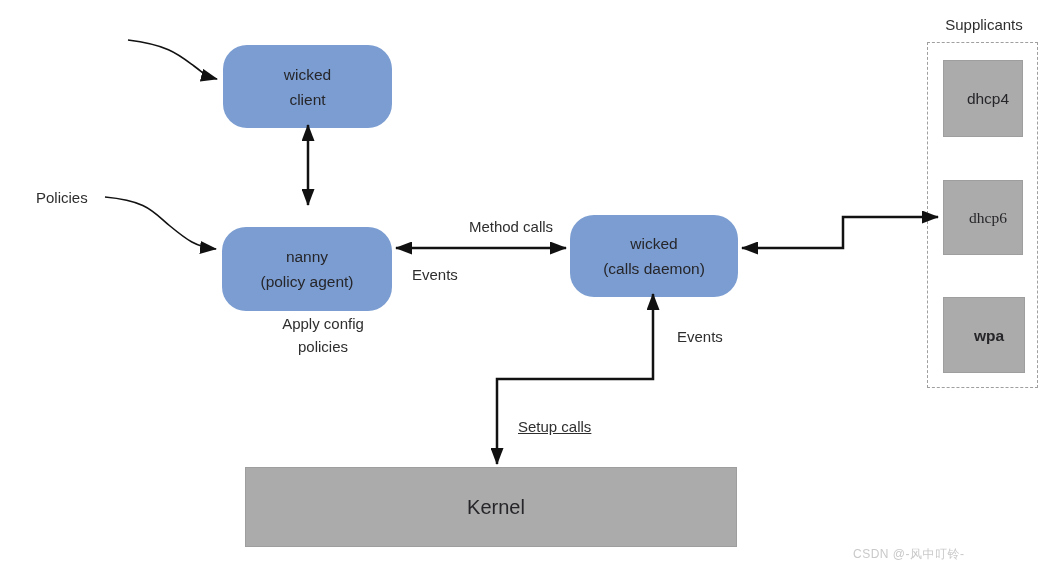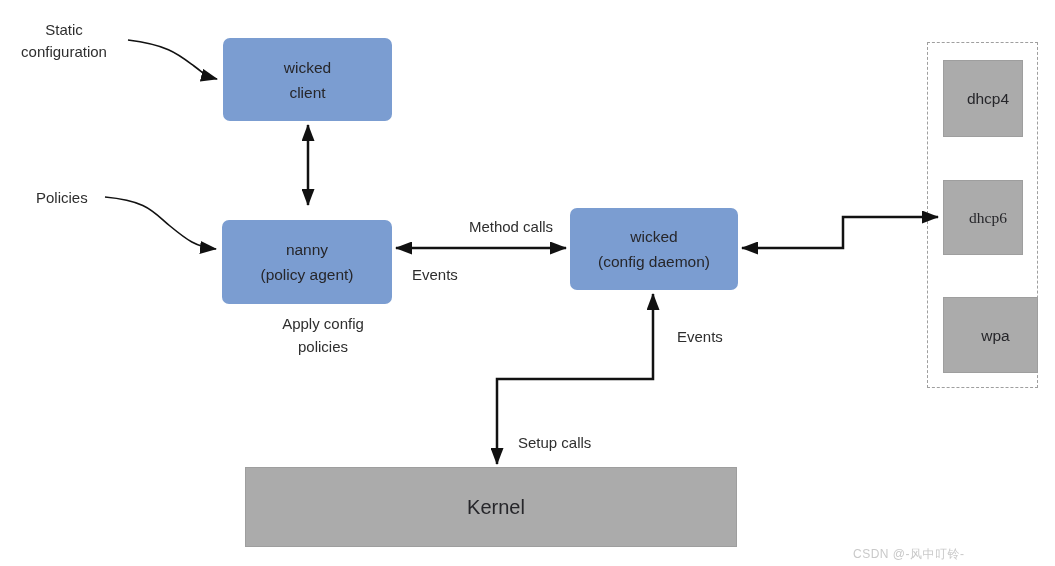--- a/index.html
+++ b/index.html
@@ -26,34 +26,35 @@
     display:flex;flex-direction:column;
     align-items:center;justify-content:center;
     text-align:center;
     color:var(--node-text);
     font-size:15.5px;
     line-height:25px;
     z-index:1;
   }
   .node.blue{
     background:var(--accent-blue);
-    border-radius:7px;
+    border-radius:24px;
+    margin-top:7px;
   }
   .node.gray{
     background:var(--node-gray);
     border:1px solid rgba(0,0,0,0.07);
     padding-left:10px;
   }
   .wicked-client{left:223px;top:38px;width:169px;height:83px;}
   .nanny{left:222px;top:220px;width:170px;height:84px;}
   .wicked-master{left:570px;top:208px;width:168px;height:82px;}
   .kernel{left:245px;top:467px;width:492px;height:80px;font-size:20px;}
   .dhcp4{left:943px;top:60px;width:80px;height:77px;}
   .dhcp6{left:943px;top:180px;width:80px;height:75px;font-family:Liberation Serif, serif;}
-  .wpa{left:943px;top:297px;width:95px;height:76px;}
+  .wpa{left:943px;top:297px;width:82px;height:76px;font-weight:bold;}
   .supplicants-container{
     position:absolute;
     left:927px;top:42px;width:111px;height:346px;
     border:1px dashed var(--dash-border);
     background:transparent;
     z-index:0;
   }
   
   .lbl{
     position:absolute;
@@ -62,21 +63,21 @@
     line-height:22px;
     white-space:nowrap;
     z-index:3;
   }
   .lbl.center{text-align:center;}
   .static-config{left:6px;top:19px;width:116px;}
   .policies{left:36px;top:187px;}
   .method-calls{left:436px;top:216px;width:150px;}
   .events-nanny{left:412px;top:264px;}
   .events-kernel{left:677px;top:326px;}
-  .setup-calls{left:518px;top:432px;}
+  .setup-calls{left:518px;top:416px;text-decoration:underline;}
   .apply-config{left:248px;top:312px;width:150px;line-height:23px;}
   .supplicants-title{left:927px;top:14px;width:114px;}
   .watermark{
     position:absolute;
     left:853px;top:546px;width:200px;
     text-align:left;
     font-size:12px;
     color:var(--watermark-gray);
     letter-spacing:0.5px;
     z-index:3;
@@ -101,21 +102,21 @@
   <div class="node blue wicked-client">
     <span>wicked</span>
     <span>client</span>
   </div>
   <div class="node blue nanny">
     <span>nanny</span>
     <span>(policy agent)</span>
   </div>
   <div class="node blue wicked-master">
     <span>wicked</span>
-    <span>(config daemon)</span>
+    <span>(calls daemon)</span>
   </div>
 
   <div class="node gray kernel">
     <span>Kernel</span>
   </div>
   <div class="node gray dhcp4">
     <span>dhcp4</span>
   </div>
   <div class="node gray dhcp6">
     <span>dhcp6</span>
@@ -134,28 +135,25 @@
     <path class="thin" d="M128,40 C168,45 178,54 194,66 S205,76 217,79" marker-end="url(#ah)"></path>
     <path class="thin" d="M105,197 C148,201 153,212 170,226 S196,247 216,249" marker-end="url(#ah)"></path>
 
     <path class="thick" d="M308,125 L308,205" marker-start="url(#ah)" marker-end="url(#ah)"></path>
     <path class="thick" d="M396,248 L566,248" marker-start="url(#ah)" marker-end="url(#ah)"></path>
 
     <path class="thick" d="M742,248 L843,248 L843,217 L938,217" marker-start="url(#ah)" marker-end="url(#ah)"></path>
     <path class="thick" d="M653,294 L653,379 L497,379 L497,464" marker-start="url(#ah)" marker-end="url(#ah)"></path>
   </svg>
 
-  <div class="lbl center static-config">
-    <div>Static</div>
-    <div>configuration</div>
-  </div>
   <div class="lbl policies">Policies</div>
   <div class="lbl center method-calls">Method calls</div>
   <div class="lbl events-nanny">Events</div>
   <div class="lbl events-kernel">Events</div>
   <div class="lbl setup-calls">Setup calls</div>
   <div class="lbl center apply-config">
     <div>Apply config</div>
     <div>policies</div>
   </div>
+  <div class="lbl center supplicants-title">Supplicants</div>
 
   <div class="watermark">CSDN @-风中叮铃-</div>
 </div>
 
 </body></html>

